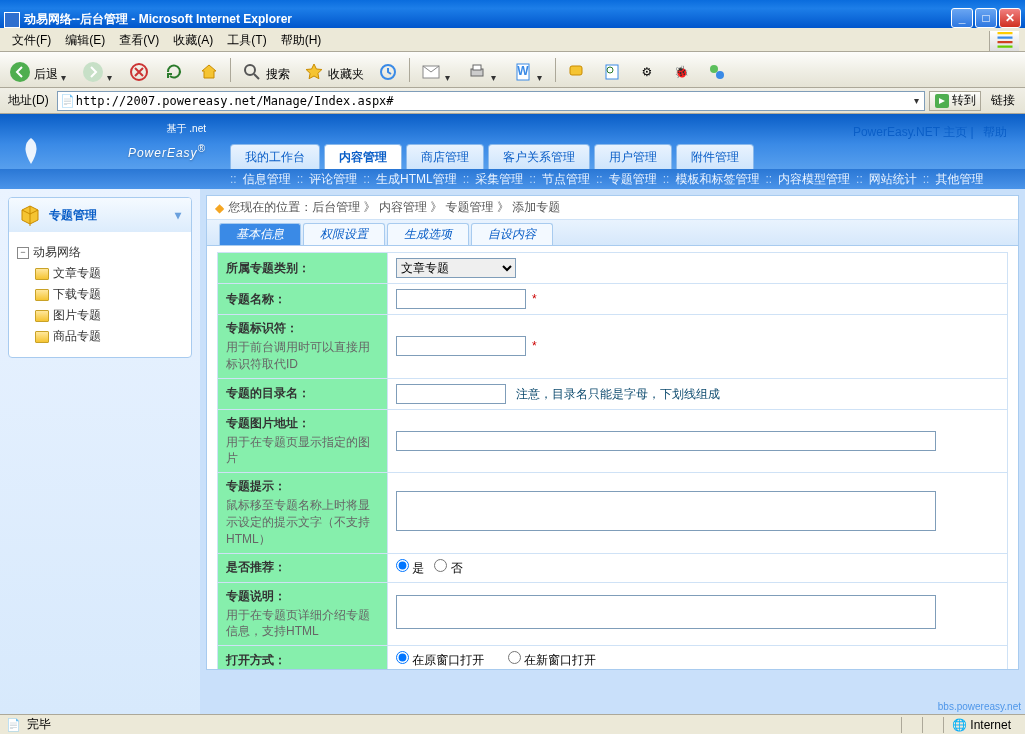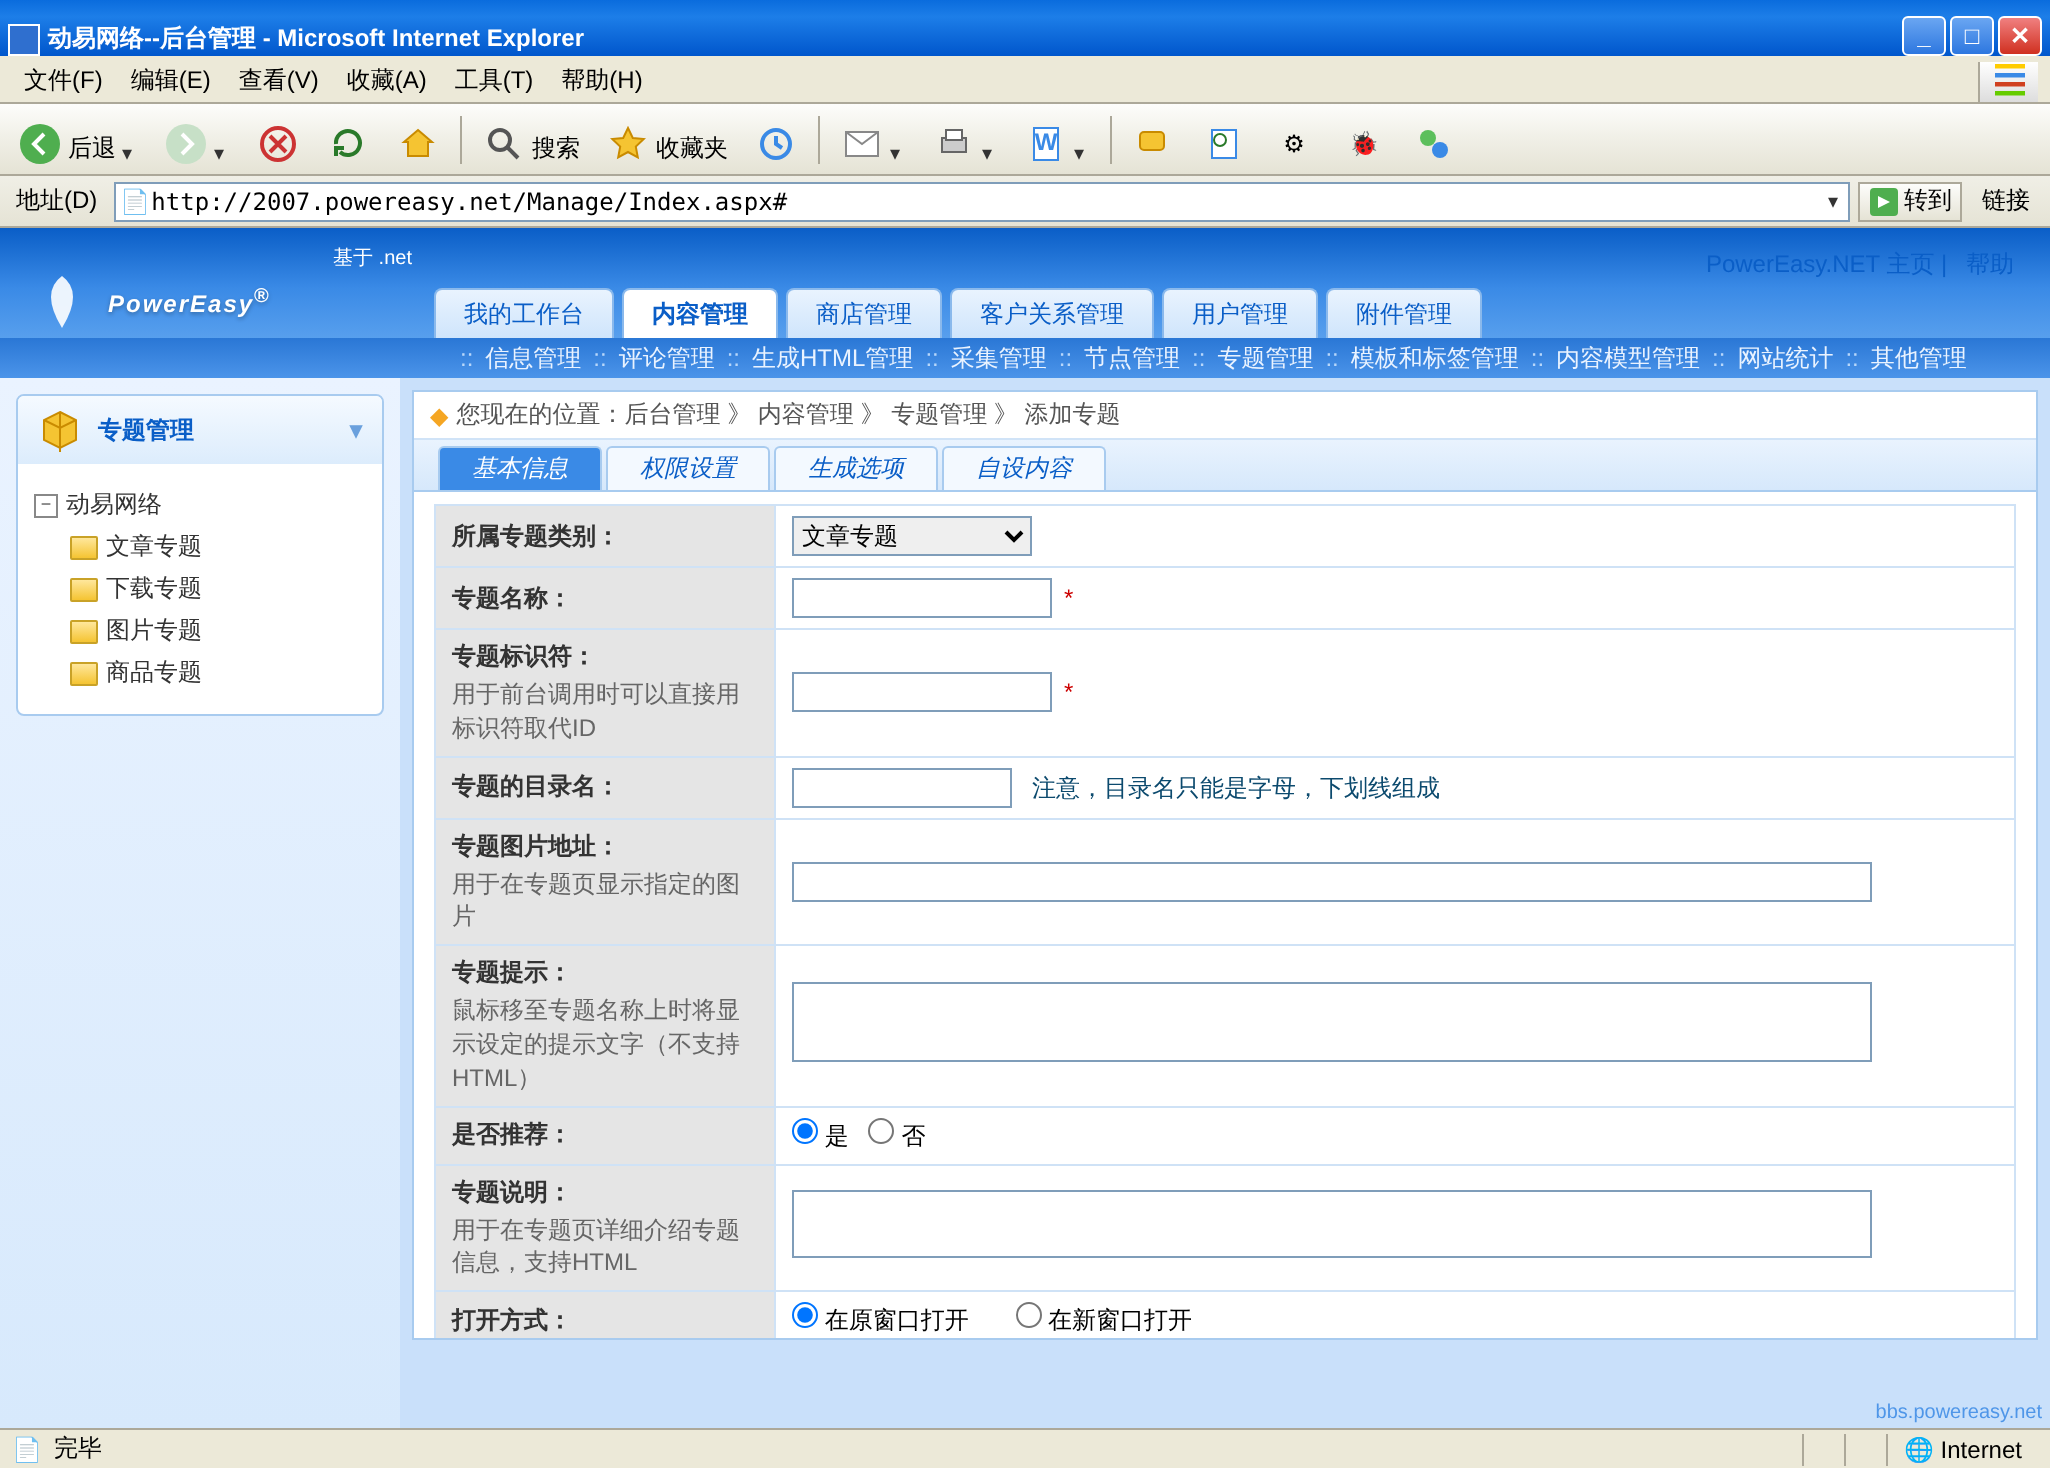--- a/index.html
+++ b/index.html
@@ -34,27 +34,27 @@
 .addressbar .addr-box input { flex: 1; border: none; outline: none; font-family: "SimSun", monospace; }
 .addressbar .go-btn { height: 20px; border: 1px solid #aca899; background: linear-gradient(#fdfdfb,#e5e3d5); padding: 0 4px; display: flex; align-items: center; gap: 2px; }
 .addressbar .link-lbl { padding: 0 6px; }
 
 
 .app { position: relative; height: 600px; background: linear-gradient(#7fb4f0,#b8d7fa); }
 
 
 .app-header { height: 75px; background: linear-gradient(180deg, #0a5ec7 0%, #3a8ae6 40%, #6fb0f3 100%); display: flex; align-items: flex-start; position: relative; }
 .logo-wrap { width: 220px; padding: 8px 14px; color: #fff; }
-.logo-txt { font-family: Arial, sans-serif; font-size: 22px; font-weight: bold; font-style: italic; letter-spacing: 1px; text-shadow: 0 1px 2px rgba(0,0,0,.3); display: flex; align-items: center; gap: 6px; }
+.logo-txt { font-family: Arial, sans-serif; font-size: 22px; font-weight: normal; font-style: italic; letter-spacing: 1px; text-shadow: 0 1px 2px rgba(0,0,0,.3); display: flex; align-items: center; gap: 6px; justify-content: space-between; }
 .logo-txt sup { font-size: 10px; font-style: normal; }
 
 .top-right { position: absolute; right: 18px; top: 10px; color: #0a5ec7; }
 .top-right a { color: #0a5ec7; text-decoration: none; margin-left: 6px; }
 
-.main-tabs { position: absolute; left: 217px; top: 30px; display: flex; gap: 4px; }
+.main-tabs { position: absolute; left: 230px; top: 30px; display: flex; gap: 4px; }
 .main-tab { height: 25px; padding: 0 14px; background: linear-gradient(#e9f3fe, #cfe5fc); border: 1px solid #8ab9ec; border-bottom: none; border-radius: 4px 4px 0 0; display: flex; align-items: center; color: #0a5ec7; cursor: pointer; }
 .main-tab.active { background: #fff; font-weight: bold; }
 
 .sub-band { position: absolute; left: 0; right: 0; top: 55px; height: 20px; background: linear-gradient(#2a77d5, #4b94e9); color: #e6f0ff; display: flex; align-items: center; padding-left: 230px; gap: 6px; font-size: 12px; }
 .sub-band a { color: #eaf3ff; text-decoration: none; }
 .sub-band .dot { color: #b8d7fa; }
 
 
 .content { display: flex; height: 525px; }
 .sidebar { width: 200px; background: linear-gradient(180deg,#eaf3ff,#d7e9fc); padding: 8px; }
@@ -73,21 +73,21 @@
 .breadcrumb { height: 24px; display: flex; align-items: center; padding: 0 8px; gap: 4px; color: #555; border-bottom: 1px solid #d0e3f7; }
 .breadcrumb .bc-ico { color: #f5a623; }
 
 .inner-tabs { height: 26px; background: linear-gradient(#e9f3fe,#d6e8fb); display: flex; align-items: flex-end; padding-left: 12px; gap: 2px; border-bottom: 1px solid #a8cbef; }
 .inner-tab { height: 22px; padding: 0 16px; border: 1px solid #a8cbef; border-bottom: none; background: #f3f9ff; border-radius: 3px 3px 0 0; display: flex; align-items: center; color: #0a5ec7; cursor: pointer; font-style: italic; }
 .inner-tab.active { background: #3a8ae6; color: #fff; }
 
 .form-area { padding: 6px 10px; }
 .form-tbl { width: 100%; border-collapse: collapse; }
 .form-tbl td { border: 1px solid #cfe2f6; padding: 5px 8px; vertical-align: middle; }
-.form-tbl td.lbl { width: 170px; background: #e5e5e5; color: #333; }
+.form-tbl td.lbl { width: 170px; background: #86efac; color: #333; }
 .form-tbl td.lbl b { font-weight: bold; }
 .form-tbl td.lbl .hint { color: #666; font-weight: normal; display: block; margin-top: 2px; line-height: 1.4; }
 .form-tbl input[type=text] { border: 1px solid #7f9db9; height: 20px; padding: 0 4px; }
 .form-tbl select { border: 1px solid #7f9db9; height: 20px; }
 .form-tbl textarea { border: 1px solid #7f9db9; padding: 2px 4px; resize: none; }
 .req { color: #c00; margin-left: 6px; }
 .note-blue { color: #0c4a6e; margin-left: 10px; }
 
 
 .statusbar { height: 20px; background: #ece9d8; border-top: 1px solid #aca899; display: flex; align-items: center; padding: 0 6px; gap: 6px; }

